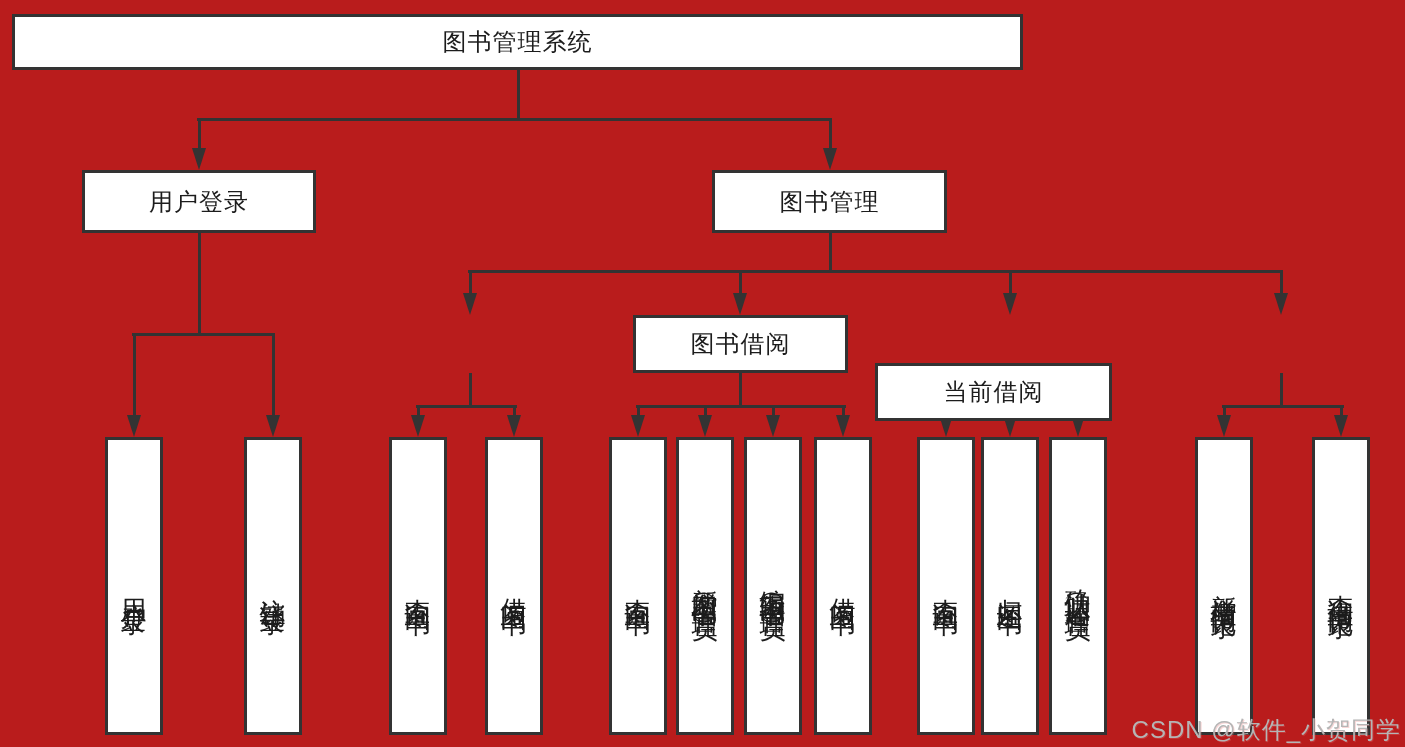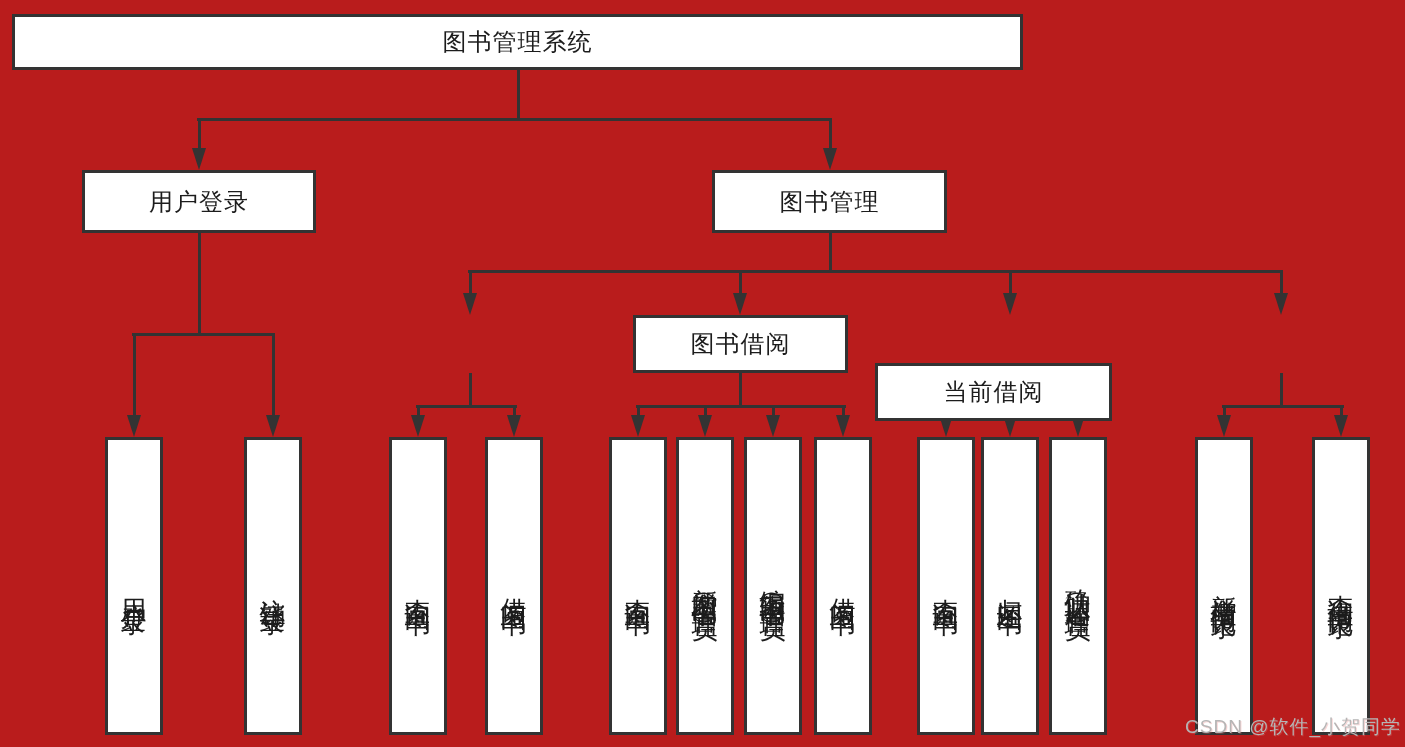--- a/index.html
+++ b/index.html
@@ -19,21 +19,21 @@
   }
   .vline{position:absolute;width:3px;background:#333333;z-index:1;}
   .hline{position:absolute;height:3px;background:#333333;z-index:1;}
   .arrow{
     position:absolute;width:0;height:0;z-index:1;
     border-left:7px solid transparent;border-right:7px solid transparent;
     border-top:22px solid #333333;
   }
   .watermark{
     position:absolute;top:714px;right:4px;z-index:5;
-    font-size:19px;color:#b5b5b5;letter-spacing:1px;
+    font-size:24px;color:#b5b5b5;letter-spacing:1px;
     text-shadow:1px 1px 0 rgba(231,120,120,0.30);
     margin-left:16px;
   }
 </style>
 </head>
 <body>
 
 <div class="canvas">
 
   <div class="box" style="left:12px;top:14px;width:1011px;height:56px;">

